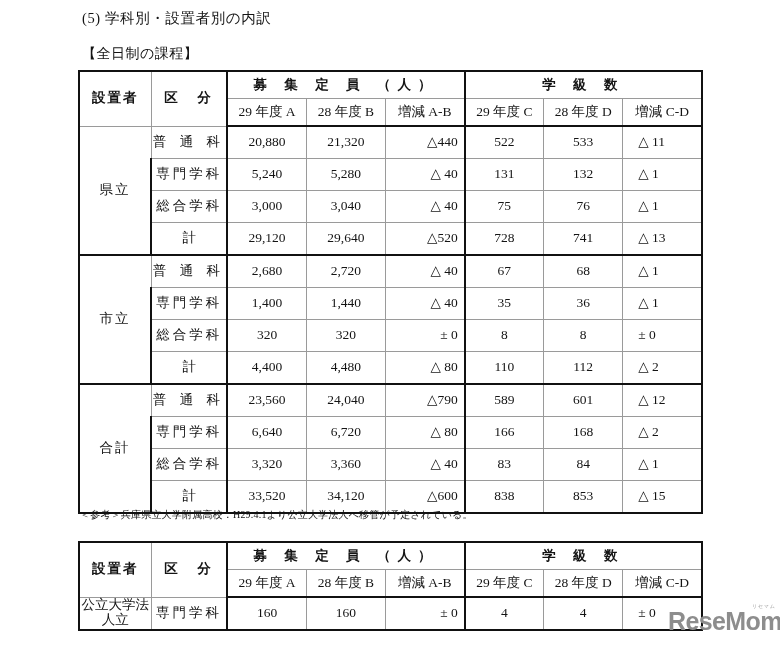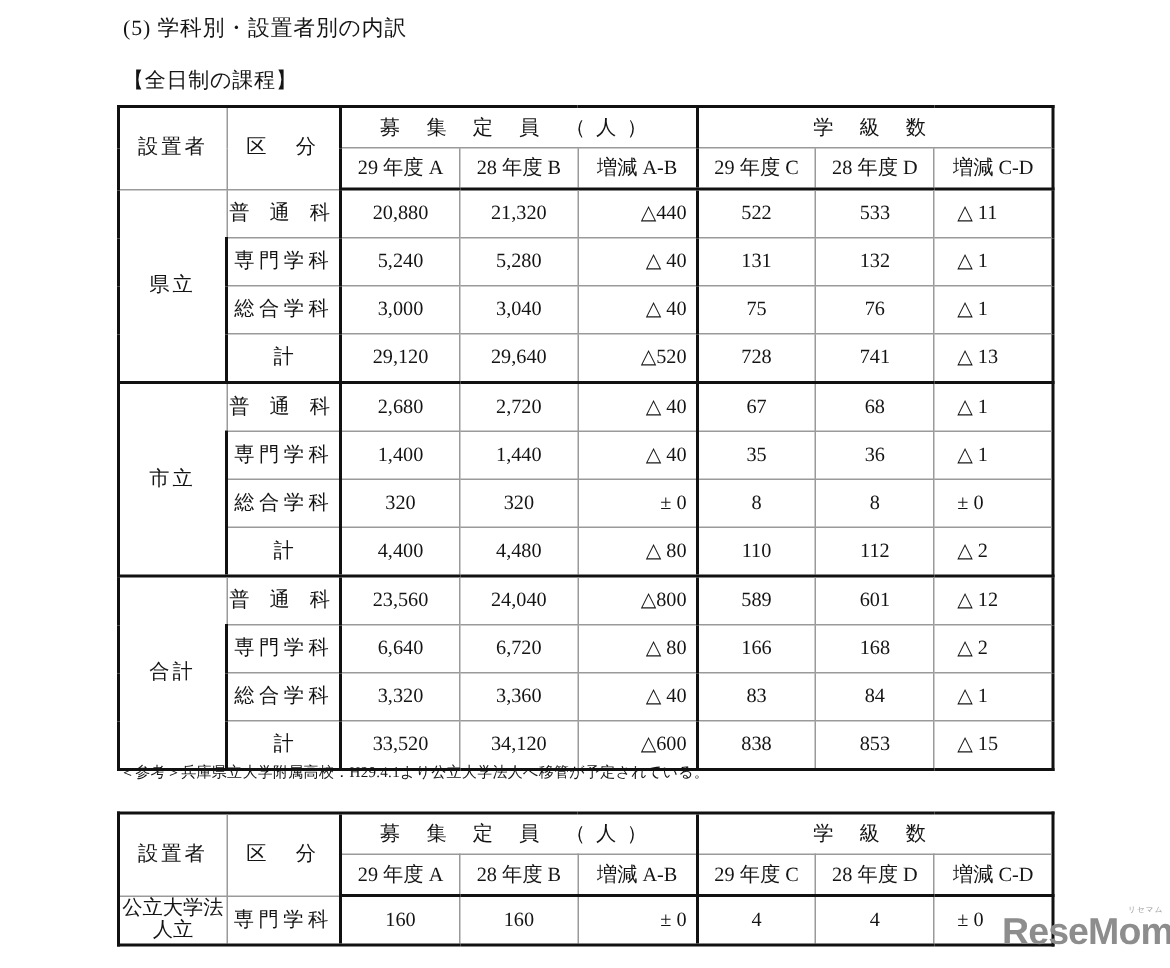--- a/index.html
+++ b/index.html
@@ -77,21 +77,21 @@
   .tbl tr > th:first-child { border-left: 2px solid #111; }
   .tbl tr > td:last-child,
   .tbl tr > th:last-child { border-right: 2px solid #111; }
   .tbl thead tr:first-child > th { border-top: 2px solid #111; }
   .tbl tbody tr:last-child > td { border-bottom: 2px solid #111; }
 
   
   .sep-left  { border-left: 2px solid #111 !important; }
   .hdr-bot   { border-bottom: 2px solid #111 !important; }
 
-  .h-row1 th { height: 26px; }
+  .h-row1 th { height: 26px; font-weight: bold; }
   .h-row2 th { height: 26px; }
   .tbl tbody td { height: 31px; }
 
   .col-setter  { width: 72px; }
   .col-kubun   { width: 76px; }
   .col-num     { width: 79px; }
   .col-diff    { width: 79px; }
 
   .wide-sp { letter-spacing: 5px; padding-left: 5px; }
   .sp3 { letter-spacing: 3px; padding-left: 3px; }
@@ -239,21 +239,21 @@
         <td class="num sep-left hdr-bot">110</td>
         <td class="num hdr-bot">112</td>
         <td class="num hdr-bot"><span class="delta-tight">△  2</span></td>
       </tr>
 
       <tr>
         <td rowspan="4" class="setter-cell">合計</td>
         <td class="wide-sp">普 通 科</td>
         <td class="num sep-left">23,560</td>
         <td class="num">24,040</td>
-        <td class="num"><span class="delta">△800</span></td>
+        <td class="num"><span class="delta">△790</span></td>
         <td class="num sep-left">589</td>
         <td class="num">601</td>
         <td class="num"><span class="delta-tight">△ 12</span></td>
       </tr>
       <tr>
         <td class="sp3">専門学科</td>
         <td class="num sep-left">6,640</td>
         <td class="num">6,720</td>
         <td class="num"><span class="delta">△ 80</span></td>
         <td class="num sep-left">166</td>

